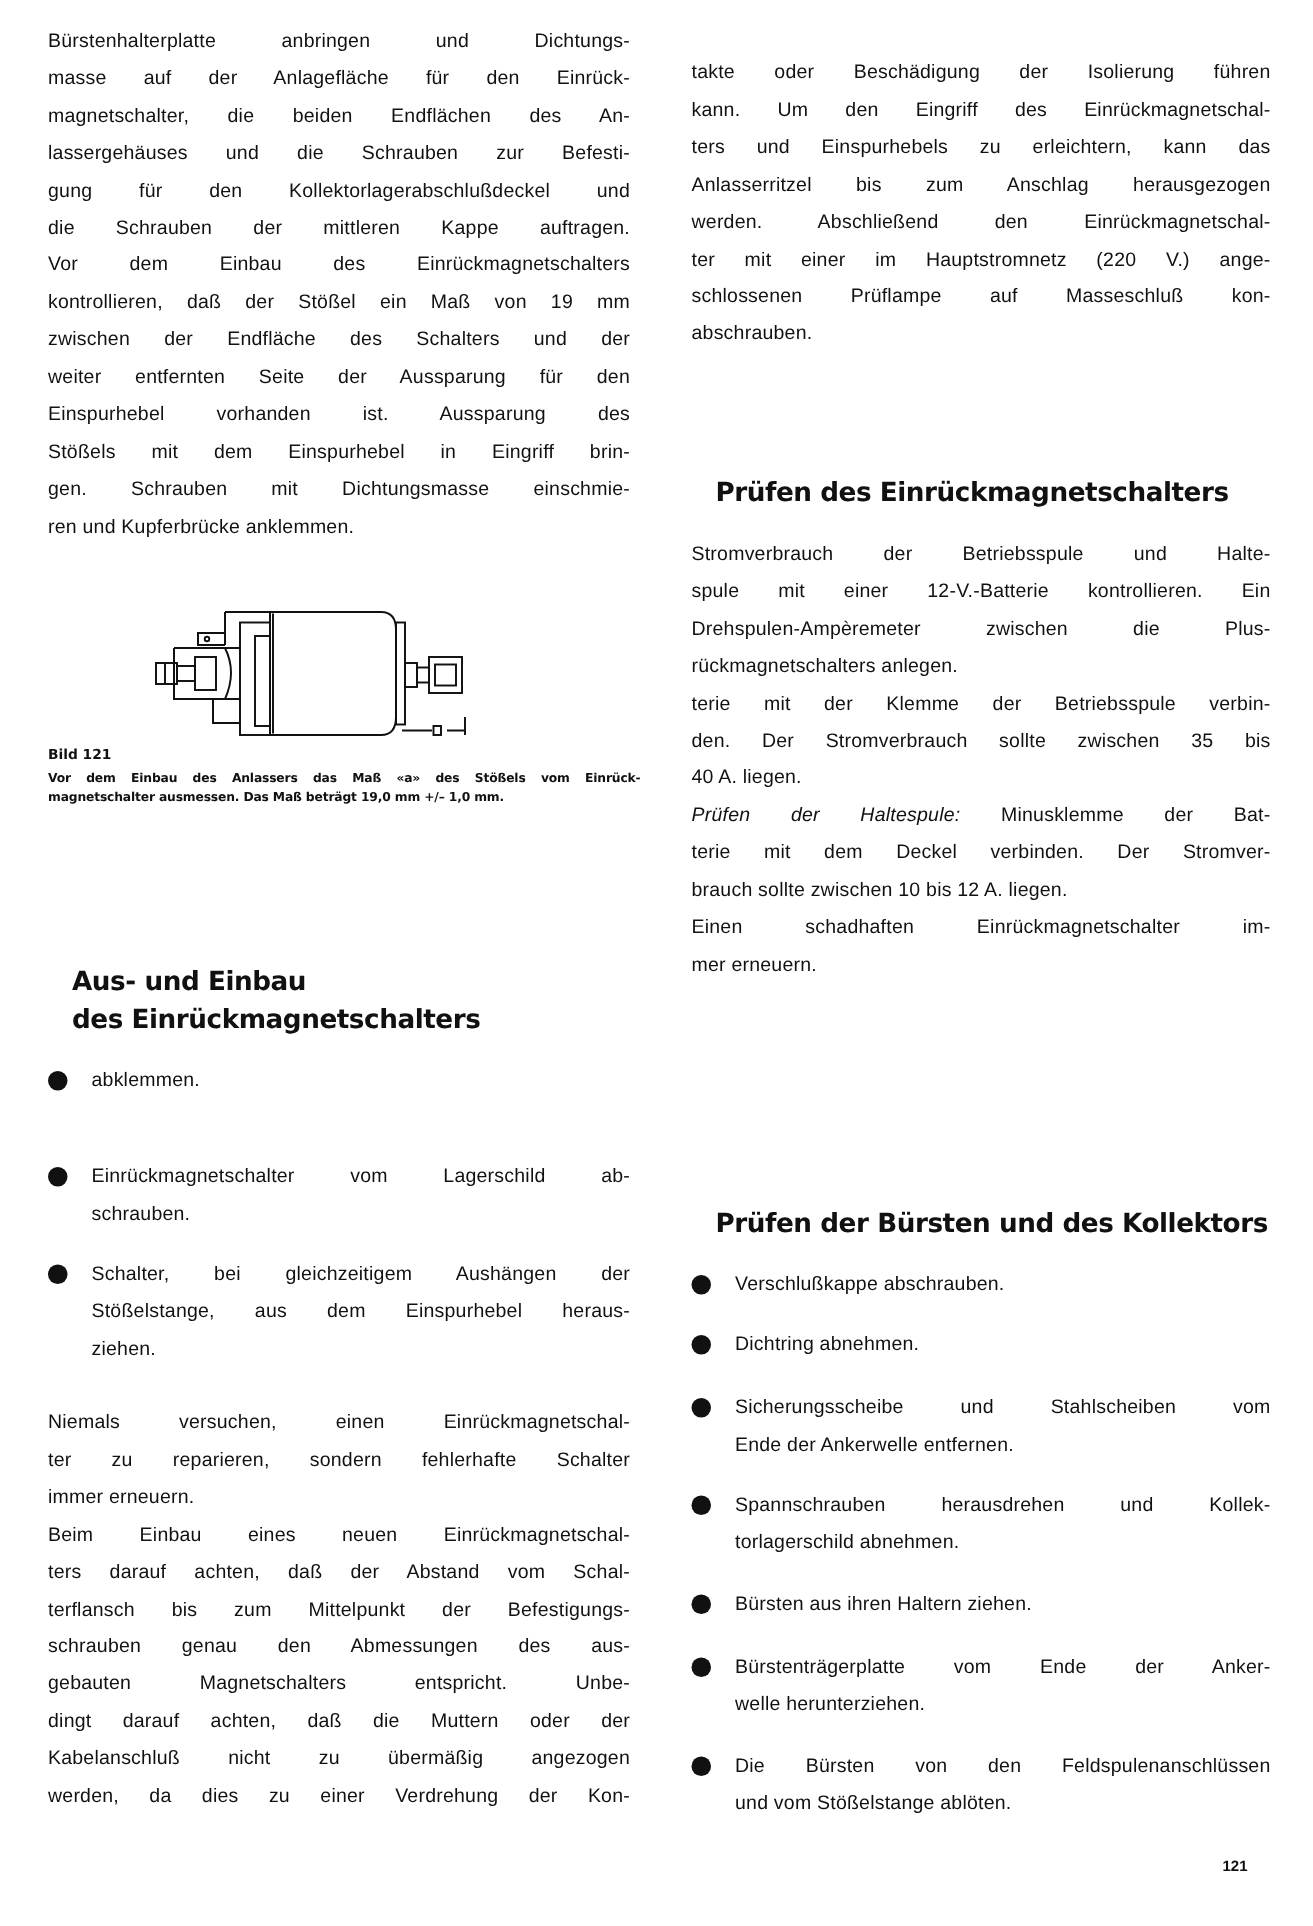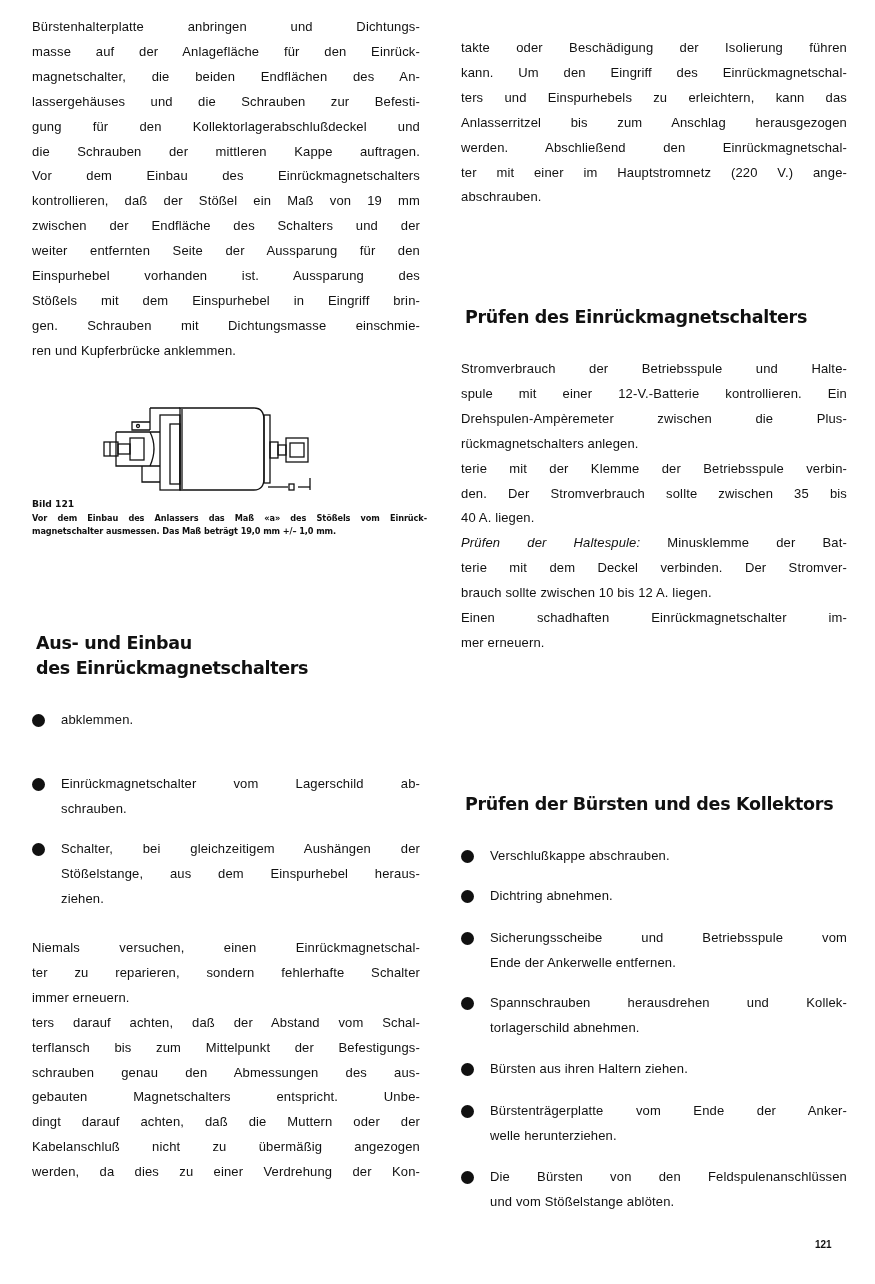--- a/index.html
+++ b/index.html
@@ -13,21 +13,21 @@
   .col-right { left: 461px; width: 386px; }
   .p {
     font-size: 13px; line-height: 24.9px; text-align: justify;
     margin: 0; letter-spacing: 0.15px; hyphens: manual;
   }
   .p .ln { display: block; text-align: justify; text-align-last: justify; }
   .p .ln.last { text-align-last: left; }
   .it { font-style: italic; }
   h2 {
     font-family: "DejaVu Sans", sans-serif; font-weight: bold;
-    font-size: 17.5px; line-height: 25px; margin: 4px; letter-spacing: -0.3px;
+    font-size: 17.5px; line-height: 25px; margin: 16px; letter-spacing: -0.3px;
     position: absolute;
   }
   .bullet-list { list-style: none; margin: 0; padding: 0; position: absolute; }
   .bullet-item { position: absolute; left: 0; width: 100%; }
   .bullet-dot {
     position: absolute; left: 0; top: 6px; width: 13px; height: 13px;
     border-radius: 50%; background: #111;
   }
   .bullet-text { position: absolute; left: 29px; right: 0; }
   .figure { position: absolute; left: 32px; top: 400px; width: 390px; }
@@ -124,36 +124,38 @@
       <span class="ln">Stößelstange, aus dem Einspurhebel heraus-</span>
       <span class="ln last">ziehen.</span>
     </div>
   </div>
 </div>
 
 <div class="col col-left p" style="top:936px;">
   <span class="ln">Niemals versuchen, einen Einrückmagnetschal-</span>
   <span class="ln">ter zu reparieren, sondern fehlerhafte Schalter</span>
   <span class="ln last">immer erneuern.</span>
+  <span class="ln">Beim Einbau eines neuen Einrückmagnetschal-</span>
   <span class="ln">ters darauf achten, daß der Abstand vom Schal-</span>
   <span class="ln">terflansch bis zum Mittelpunkt der Befestigungs-</span>
   <span class="ln">schrauben genau den Abmessungen des aus-</span>
   <span class="ln">gebauten Magnetschalters entspricht. Unbe-</span>
   <span class="ln">dingt darauf achten, daß die Muttern oder der</span>
   <span class="ln">Kabelanschluß nicht zu übermäßig angezogen</span>
   <span class="ln">werden, da dies zu einer Verdrehung der Kon-</span>
 </div>
 
 <div class="col col-right p" style="top:36px;">
   <span class="ln">takte oder Beschädigung der Isolierung führen</span>
   <span class="ln">kann. Um den Eingriff des Einrückmagnetschal-</span>
   <span class="ln">ters und Einspurhebels zu erleichtern, kann das</span>
   <span class="ln">Anlasserritzel bis zum Anschlag herausgezogen</span>
   <span class="ln">werden. Abschließend den Einrückmagnetschal-</span>
   <span class="ln">ter mit einer im Hauptstromnetz (220 V.) ange-</span>
+  <span class="ln">schlossenen Prüflampe auf Masseschluß kon-</span>
   <span class="ln last">abschrauben.</span>
 </div>
 
 <h2 style="left:461px; top:301px; width:390px;">Prüfen des Einrückmagnetschalters</h2>
 
 <div class="col col-right p" style="top:357px;">
   <span class="ln">Stromverbrauch der Betriebsspule und Halte-</span>
   <span class="ln">spule mit einer 12-V.-Batterie kontrollieren. Ein</span>
   <span class="ln">Drehspulen-Ampèremeter zwischen die Plus-</span>
   <span class="ln last">rückmagnetschalters anlegen.</span>
@@ -178,21 +180,21 @@
   </div>
   <div class="bullet-item" style="top:40px;">
     <span class="bullet-dot"></span>
     <div class="bullet-text">
         <span class="ln last">Dichtring abnehmen.</span>
       </div>
   </div>
   <div class="bullet-item" style="top:82px;">
     <span class="bullet-dot"></span>
     <div class="bullet-text">
-      <span class="ln">Sicherungsscheibe und Betriebsspule vom</span>
+      <span class="ln">Sicherungsscheibe und Stahlscheiben vom</span>
       <span class="ln last">Ende der Ankerwelle entfernen.</span>
     </div>
   </div>
   <div class="bullet-item" style="top:147px;">
     <span class="bullet-dot"></span>
     <div class="bullet-text">
       <span class="ln">Spannschrauben herausdrehen und Kollek-</span>
       <span class="ln last">torlagerschild abnehmen.</span>
     </div>
   </div>

